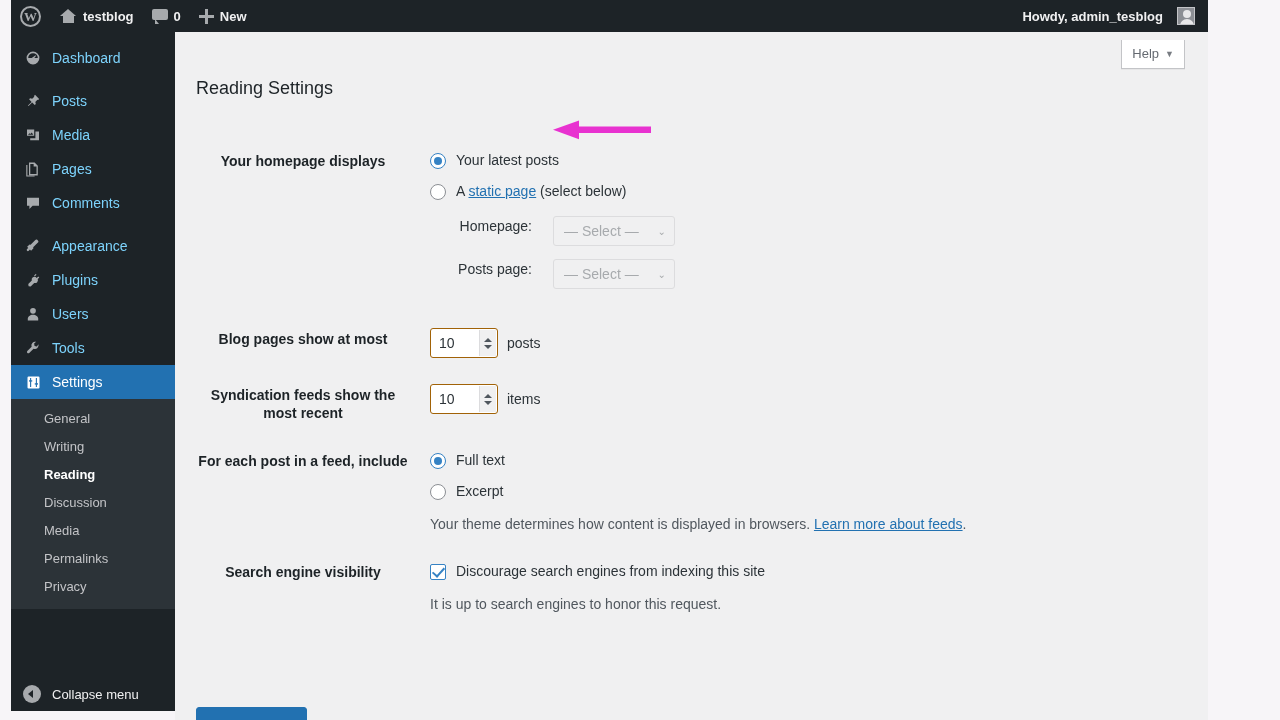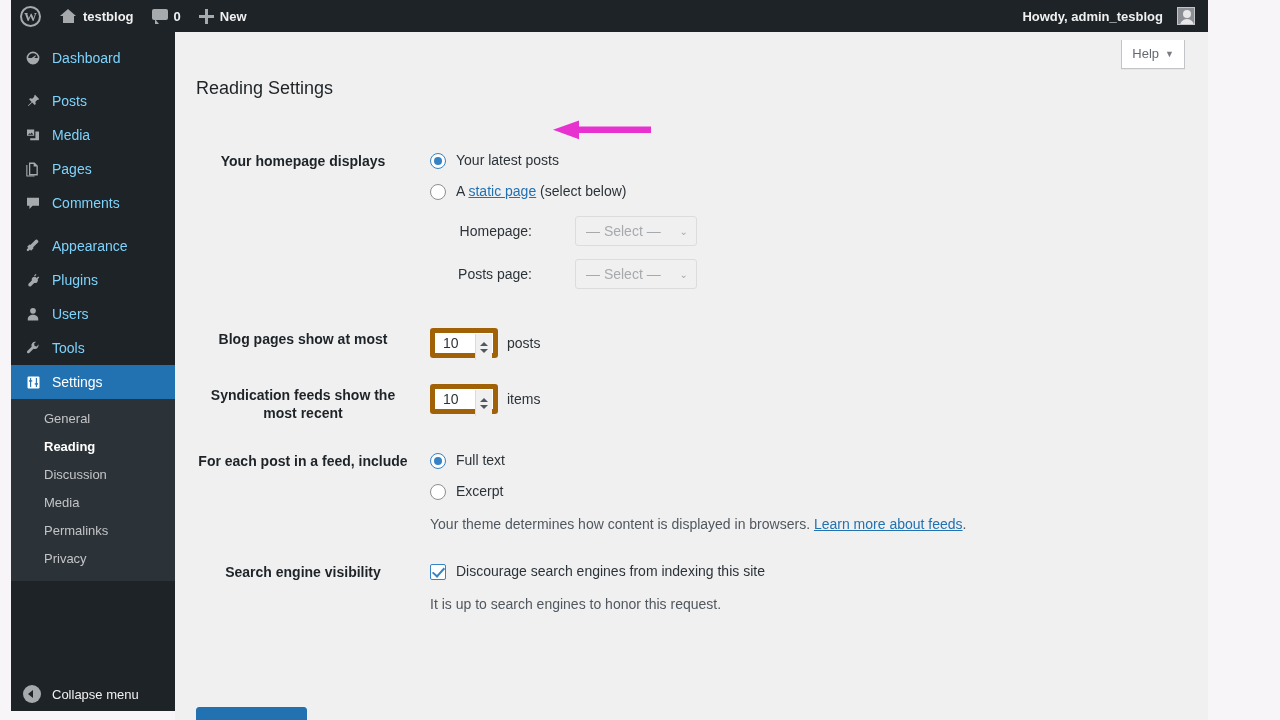--- a/index.html
+++ b/index.html
@@ -243,23 +243,22 @@
     left: 4px; top: 0px; width: 5px; height: 10px;
     border: solid #3582c4; border-width: 0 2px 2px 0;
     transform: rotate(42deg);
   }
   .opt-label { font-size: 14px; color: #2c3338; cursor: pointer; }
   a.link { color: #2271b1; text-decoration: underline; cursor: pointer; }
 
   
   .select-block { margin-top: 14px; }
   .select-row {
-    display: flex; align-items: center;
+    display: flex; 
     margin-bottom: 13px;
-    gap: 22px;
   }
   .select-row .sel-label {
     width: 102px; text-align: right; margin-right: 9px;
     font-size: 14px; color: #2c3338;
   }
   .sel {
     width: 122px; height: 30px;
     background: #f0f0f1;
     border: 1px solid #dcdcde; border-radius: 3px;
     color: #a7aaad; font-size: 14px;
@@ -268,21 +267,21 @@
     position: relative; cursor: default; margin-left: 12px;
   }
   .sel .sel-caret {
     margin-left: auto; color: #a7aaad; font-size: 10px;
   }
 
   
   .num-row { display: flex; align-items: center; gap: 9px; }
   .num {
     width: 68px; height: 30px;
-    border: 5px solid #a16207; border-radius: 3px;
+    border: 1px solid #a16207; border-radius: 3px;
     background: #fff;
     display: flex; align-items: center;
     position: relative;
   }
   .num input {
     border: none; outline: none; background: transparent;
     width: 44px; height: 26px;
     padding-left: 8px; font-size: 14px; color: #2c3338;
     font-family: "Liberation Sans", sans-serif;
   }
@@ -448,20 +447,21 @@
             <rect x="4" y="7" width="4.3" height="1.8" fill="#2271b1"></rect>
             <rect x="13.1" y="4" width="1.5" height="12" fill="#2271b1"></rect>
             <rect x="11.7" y="11" width="4.3" height="1.8" fill="#2271b1"></rect>
           </svg>
       </span>
       <span>Settings</span>
     </div>
 
     <div class="submenu">
       <div class="sub-item">General</div>
+      <div class="sub-item">Writing</div>
       <div class="sub-item current">Reading</div>
       <div class="sub-item">Discussion</div>
       <div class="sub-item">Media</div>
       <div class="sub-item">Permalinks</div>
       <div class="sub-item">Privacy</div>
     </div>
 
     <div class="collapse">
       <span class="coll-ico"></span>
       <span>Collapse menu</span>

